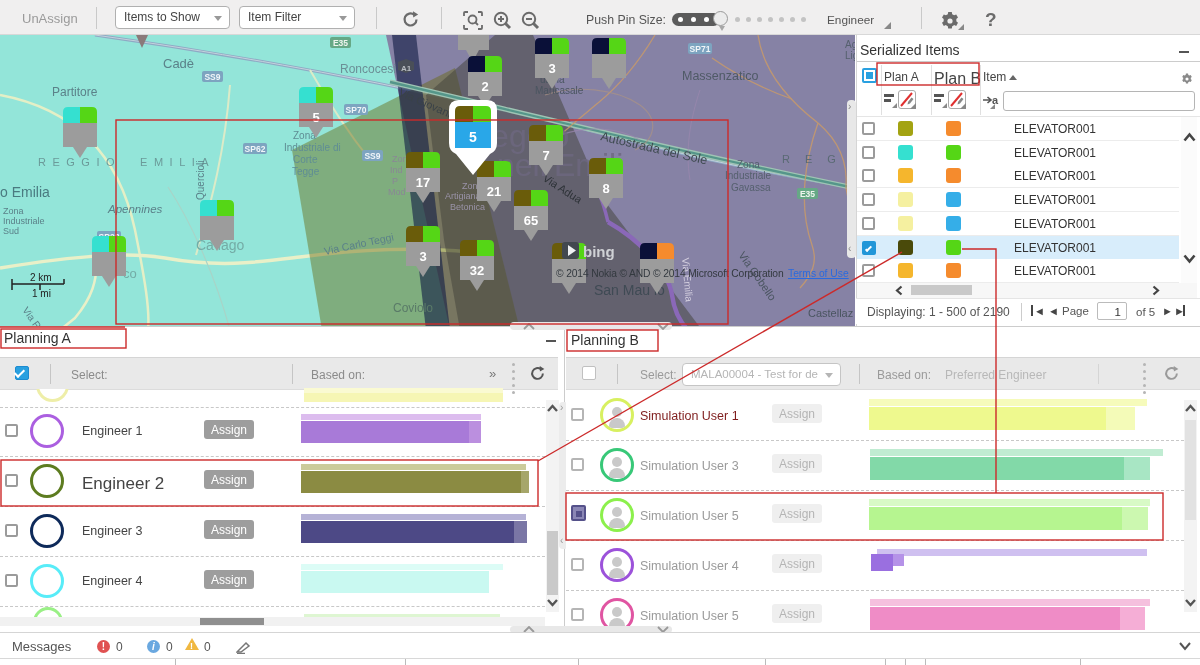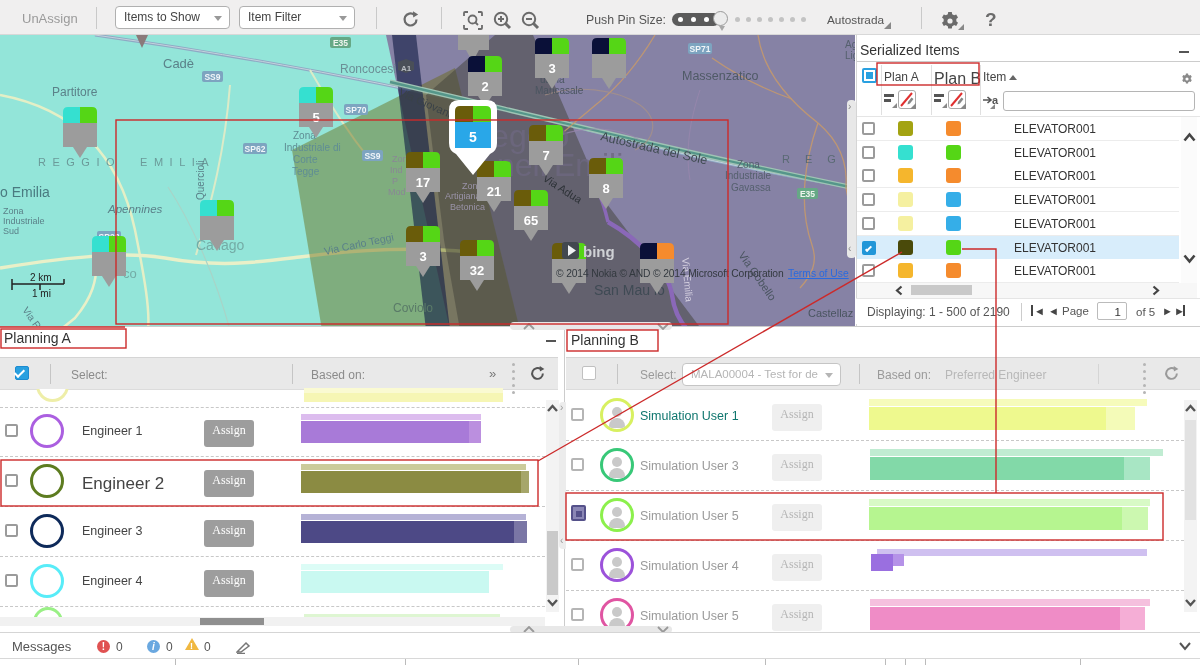--- a/index.html
+++ b/index.html
@@ -16,21 +16,21 @@
 
 .ptitle { position:absolute; color:#333; font-size:14px; }
 .pminus { position:absolute; height:2px; background:#555; width:10px; }
 .ptoolbar { position:absolute; background:#e9e9e9; border-top:1px solid #d5d5d5; border-bottom:1px solid #dcdcdc; }
 .lbl { position:absolute; color:#8b8b8b; font-size:12px; }
 .cbx { position:absolute; width:14px; height:14px; border:1px solid #a5a5a5; border-radius:2px; background:#fff; }
 .cbx.blue { background:#29a0e0; border-color:#1d8bd0; }
 .cbx.blue:after { content:""; position:absolute; left:2px; top:5px; width:8px; height:4px; border-left:2px solid #fff; border-bottom:2px solid #fff; transform:rotate(-45deg); transform-origin:left bottom; }
 .vdots { position:absolute; width:3px; }
 .vdots i { display:block; width:3px; height:3px; border-radius:50%; background:#b5b5b5; margin-bottom:4px; }
-.assign { position:absolute; width:50px; height:27px; background:#9d9d9d; border-radius:3px; color:#fff; font-size:12px; text-align:center; line-height:21px;font-family:Liberation Serif, serif; }
+.assign { position:absolute; width:50px; height:19px; background:#9d9d9d; border-radius:3px; color:#fff; font-size:12px; text-align:center; line-height:21px; }
 .assign.dis { background:#efefef; color:#b5b5b5; }
 .dashsep { position:absolute; height:0; border-top:1px dashed #c8c8c8; }
 .bar { position:absolute; }
 .rowchk { position:absolute; width:13px; height:13px; border:2px solid #9b9b9b; border-radius:2px; background:#fff; }
 .person { position:absolute; }
 .person .head { position:absolute; left:50%; margin-left:-5px; top:6px; width:10px; height:10px; border-radius:50%; background:#c9c9c9; }
 .person .bod { position:absolute; left:50%; margin-left:-8px; top:17px; width:16px; height:10px; border-radius:8px 8px 0 0; background:#c9c9c9; }
 
 .sqr { position:absolute; width:15px; height:15px; border-radius:3px; }
 .eltxt { position:absolute; left:157px; top:5px; font-size:12px; color:#333; }
@@ -81,21 +81,21 @@
       <div class="dot" style="left:704px; top:17px; background:#fff;"></div>
  <div class="abs" style="left:713px; top:11px; width:15px; height:15px; border-radius:50%; background:#ececec; border:1.5px solid #9a9a9a;"></div>
  <div class="abs" style="left:719px; top:26px; width:0; height:0; border-left:3px solid transparent; border-right:3px solid transparent; border-top:5px solid #a8a8a8;"></div>
  <div class="dot" style="left:735px;"></div>
       <div class="dot" style="left:746px;"></div>
       <div class="dot" style="left:757px;"></div>
       <div class="dot" style="left:768px;"></div>
       <div class="dot" style="left:779px;"></div>
       <div class="dot" style="left:790px;"></div>
       <div class="dot" style="left:801px;"></div>
- <div class="tbtxt" style="left:827px; top:13px; color:#555; font-size:11.8px;">Autostrada</div>
+ <div class="tbtxt" style="left:827px; top:13px; color:#555; font-size:11.8px;">Engineer</div>
  <div class="abs" style="left:884px; top:22px; width:0; height:0; border-left:7px solid transparent; border-bottom:7px solid #888;"></div>
  <div class="tbsep" style="left:921px;"></div>
  <svg class="abs" style="left:940px; top:11px;" width="20" height="20" viewBox="0 0 20 20">
         <path fill="#6b6b6b" d="M8.2 1 h3.6 l.4 2.2 a6.8 6.8 0 0 1 1.9 1.1 l2.1-.8 1.8 3.1-1.7 1.5a6.8 6.8 0 0 1 0 2.2 l1.7 1.5-1.8 3.1-2.1-.8a6.8 6.8 0 0 1-1.9 1.1 l-.4 2.2H8.2l-.4-2.2a6.8 6.8 0 0 1-1.9-1.1 l-2.1.8-1.8-3.1 1.7-1.5a6.8 6.8 0 0 1 0-2.2L2 6.6 3.8 3.5l2.1.8A6.8 6.8 0 0 1 7.8 3.2Z"></path>
         <circle cx="10" cy="10" r="2.6" fill="#f0efef"></circle>
       </svg>
  <div class="abs" style="left:958px; top:24px; width:0; height:0; border-left:6px solid transparent; border-bottom:6px solid #888;"></div>
  <div class="abs" style="left:985px; top:9px; color:#6b6b6b; font-size:19px; font-weight:bold;">?</div>
 </div>
 
@@ -536,21 +536,21 @@
 </div>
 <div class="dashsep" style="left:566px; top:440px; width:618px;"></div>
 <div class="dashsep" style="left:566px; top:490px; width:618px;"></div>
 <div class="dashsep" style="left:566px; top:540px; width:618px;"></div>
 <div class="dashsep" style="left:566px; top:590px; width:618px;"></div>
 <div class="rowchk" style="left:571px; top:408px; border-color:#b5b5b5;"></div>
 <div class="abs person" style="left:600px; top:398px; width:34px; height:34px; border:3px solid #d8f060; border-radius:50%; background:#fff; overflow:hidden;">
       <div class="head"></div>
       <div class="bod"></div>
     </div>
-<div class="abs" style="left:640px; top:409px; font-size:12.5px; color:#0f766e;">Simulation User 1</div>
+<div class="abs" style="left:640px; top:409px; font-size:12.5px; color:#7f1d1d;">Simulation User 1</div>
 <div class="assign dis" style="left:772px; top:404px;">Assign</div>
 <div class="bar" style="left:869px; top:399px; width:278px; height:7px; background:#f6fbbb;"></div>
 <div class="bar" style="left:869px; top:407px; width:266px; height:23px; background:#eef98e;"></div>
 <div class="bar" style="left:1106px; top:407px; width:29px; height:23px; background:#f4fbb8;"></div>
 <div class="rowchk" style="left:571px; top:458px; border-color:#b5b5b5;"></div>
 <div class="abs person" style="left:600px; top:448px; width:34px; height:34px; border:3px solid #38c878; border-radius:50%; background:#fff; overflow:hidden;">
       <div class="head"></div>
       <div class="bod"></div>
     </div>
 <div class="abs" style="left:640px; top:459px; font-size:12.5px; color:#9a9a9a;">Simulation User 3</div>

